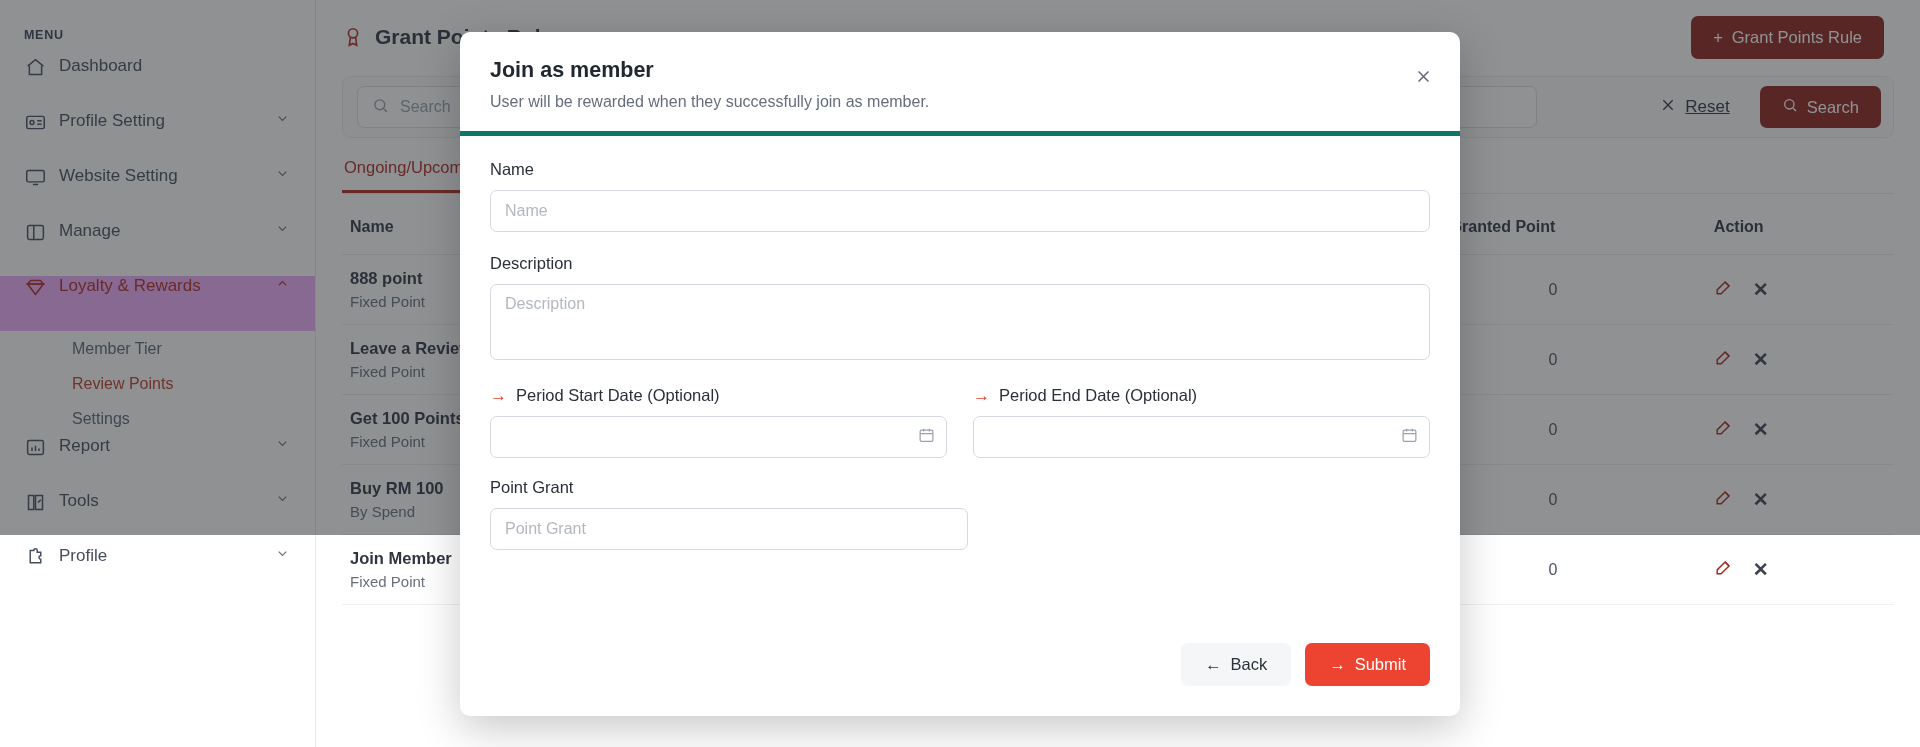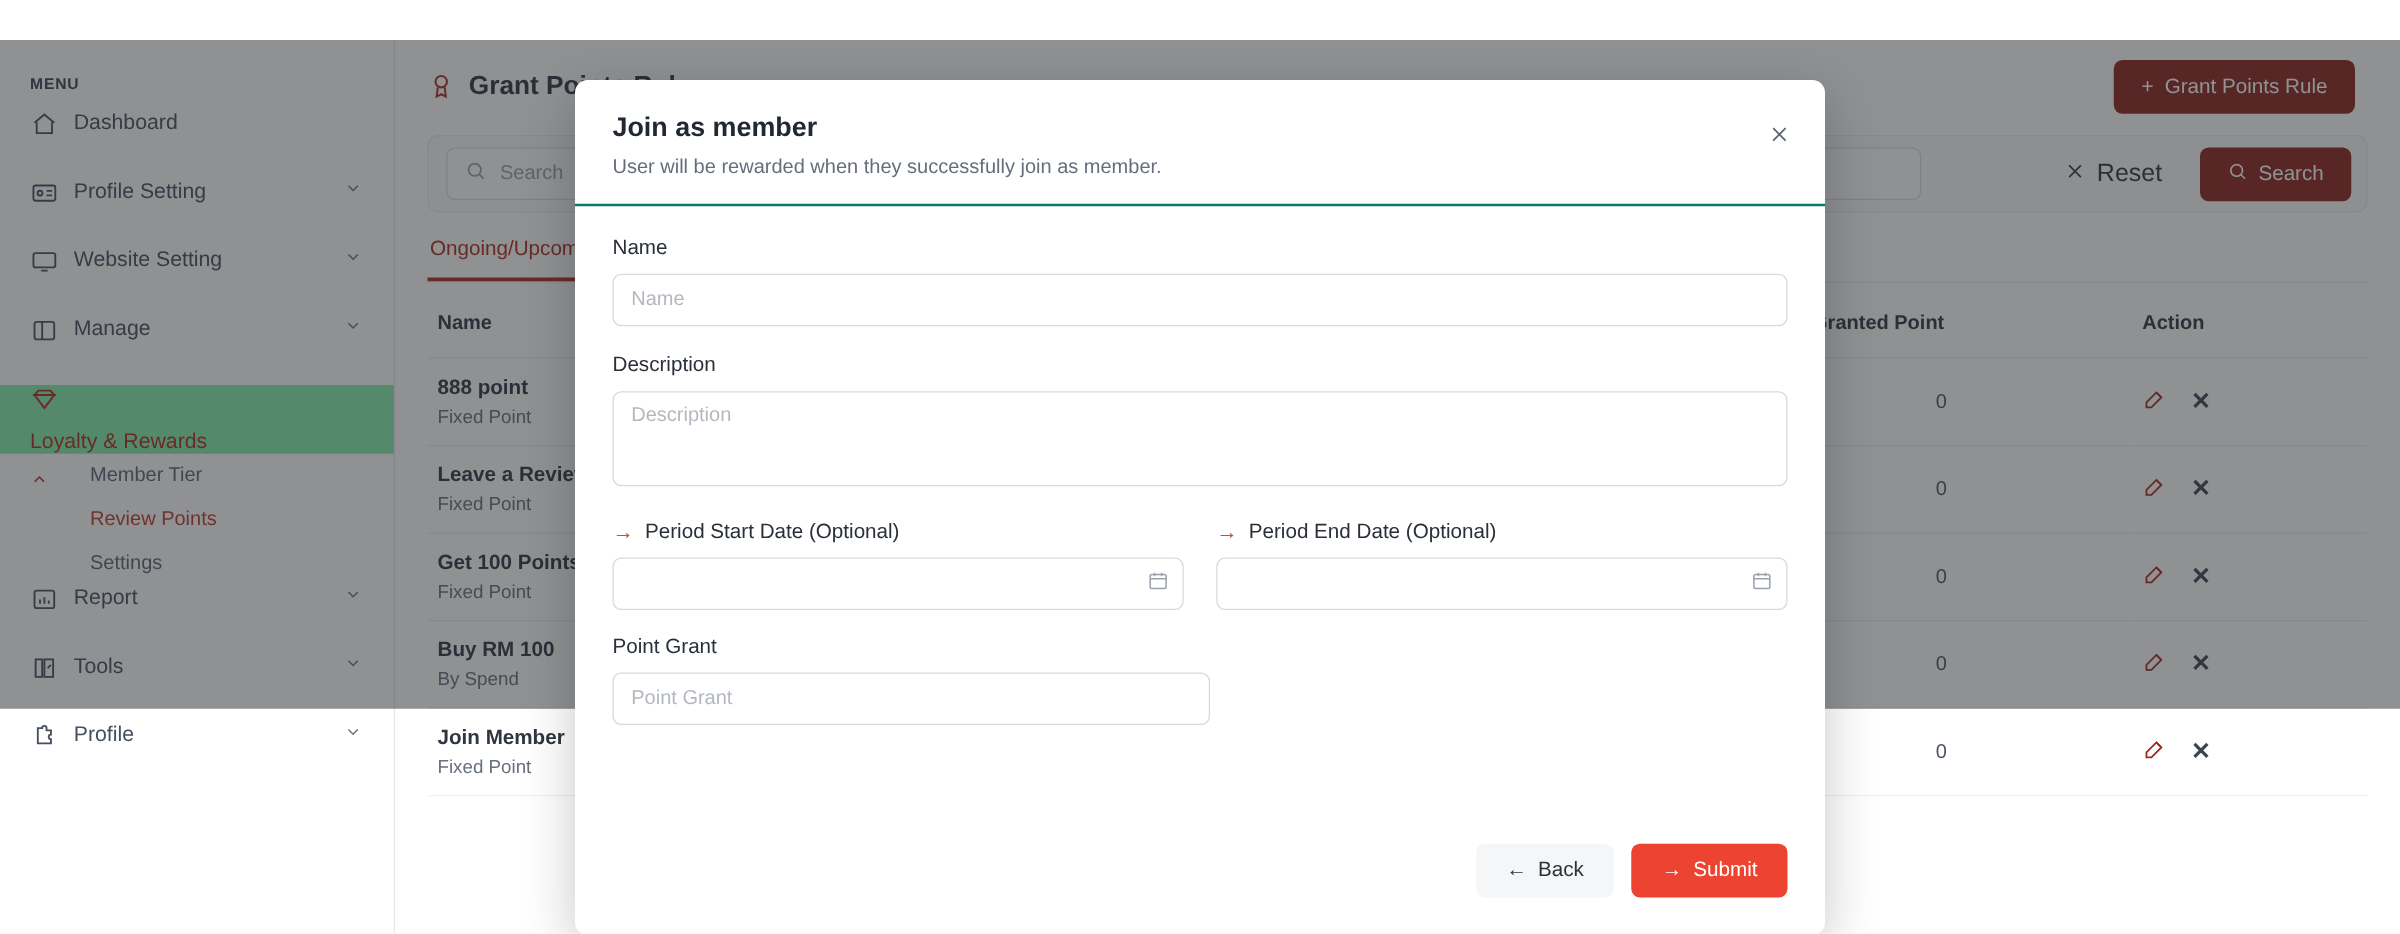--- a/index.html
+++ b/index.html
@@ -2,21 +2,21 @@
 <html><head>
 <meta charset="utf-8">
 <style>
   * { box-sizing: border-box; margin: 0; padding: 0; }
   html, body {
     width: 1920px; height: 747px;
     overflow: hidden;
     font-family: "Liberation Sans", sans-serif;
     background: #ffffff;
   }
-  #app { position: relative; width: 1920px; height: 535px; margin-top: 32px; }
+  #app { position: relative; width: 1920px; height: 535px; }
 
   
   .page { position: absolute; inset: 0; display: flex; background: #ffffff; }
 
   
   .sidebar {
     width: 316px; flex: 0 0 316px; height: 747px;
     background: #ffffff;
     border-right: 1px solid #e8e8ec;
     padding-top: 28px;
@@ -28,21 +28,21 @@
   }
   .nav-item {
     display: flex; align-items: flex-start; gap: 13px;
     height: 55px; padding: 0 24px 0 24px;
     color: #454f5e; font-size: 17px; cursor: pointer;
     position: relative;
   }
   .nav-item .ico { width: 22px; height: 22px; flex: 0 0 22px; display:flex; align-items:center; justify-content:center; }
   .nav-item .txt { flex: 1 1 auto; white-space: nowrap; }
   .nav-item .chev { width: 16px; height: 16px; flex: 0 0 16px; color:#6b7280; }
-  .nav-item.active { background: #86efac; color: #b02a1e; font-weight: 500; flex-direction: column; }
+  .nav-item.active { background: #f0abfc; color: #b02a1e; font-weight: 500; }
   .nav-item.active .chev { color: #b02a1e; }
   .sub-item {
     height: 35px; display: flex; align-items: center;
     padding-left: 72px; font-size: 16px; color: #5c6574; cursor: pointer;
   }
   .sub-item.cur { color: #c0392b; }
 
   
   .main { flex: 1 1 auto; height: 747px; background: #ffffff; position: relative; padding: 0 26px; overflow: hidden; }
   .topbar { display: flex; align-items: center; justify-content: space-between; height: 74px; padding: 0 10px 0 0; }
@@ -59,21 +59,21 @@
     height: 62px; display: flex; align-items: center; justify-content: space-between;
     padding: 0 12px 0 14px; margin-top: 2px;
   }
   .search-input-wrap {
     flex: 1 1 auto; max-width: 1180px; height: 42px;
     border: 1px solid #dcdfe4; border-radius: 7px; background: #fff;
     display: flex; align-items: center; gap: 11px; padding: 0 14px;
     color: #9aa1ab; font-size: 16px;
   }
   .search-actions { display: flex; align-items: center; gap: 16px; padding-left: 20px; }
-  .btn-ghost { background: transparent; color: #2f3642; font-size: 20px; padding: 11px 14px; }
+  .btn-ghost { background: transparent; color: #2f3642; font-size: 17px; padding: 11px 14px; text-decoration: underline; }
   .btn-search { background: #8d2219; color: #fff; font-size: 16.5px; padding: 11px 22px; }
 
   .tabs { display: flex; gap: 30px; margin-top: 20px; border-bottom: 1px solid #ebecef; }
   .tab { padding: 0 2px 13px; font-size: 16.5px; color: #5a6372; cursor: pointer; white-space: nowrap; }
   .tab.sel { color: #b02a1e; border-bottom: 3px solid #b02a1e; }
 
   table.grid { width: 100%; border-collapse: collapse; margin-top: 6px; table-layout: fixed; }
   table.grid th {
     text-align: left; font-size: 16px; font-weight: bold; color: #2f3642;
     padding: 18px 8px; border-bottom: 1px solid #ebecef; white-space: nowrap;
@@ -90,21 +90,21 @@
   .edit-ico { color: #a3281c; cursor: pointer; }
   .del-ico { color: #3d4451; cursor: pointer; font-size: 19px; font-weight: bold; line-height: 1; }
 
   
   .overlay { position: absolute; inset: 0; background: rgba(41,44,48,.52); }
   .modal {
     position: absolute; left: 460px; top: 32px; width: 1000px; height: 684px;
     background: #fff; border-radius: 10px; box-shadow: 0 12px 44px rgba(0,0,0,.22);
     display: flex; flex-direction: column; overflow: hidden;
   }
-  .modal-head { padding: 26px 30px 20px 30px; border-bottom: 2px solid #0f766e; position: relative; }
+  .modal-head { padding: 26px 30px 20px 30px; border-bottom: 5px solid #0f766e; position: relative; }
   .modal-title { font-size: 21.5px; font-weight: bold; color: #222831; }
   .modal-sub { font-size: 16px; color: #666e7c; margin-top: 10px; }
   .modal-close {
     position: absolute; right: 22px; top: 30px; width: 30px; height: 30px;
     background: transparent; border: none; cursor: pointer; color: #5b6473; font-size: 21px; line-height: 1;
   }
   .modal-body { padding: 24px 30px 0 30px; flex: 1 1 auto; }
   .f-label { font-size: 16.5px; color: #2a3039; margin-bottom: 11px; display: flex; align-items: center; gap: 9px; }
   .arrow-red { color: #e8402a; font-size: 17px; line-height: 1; }
   .f-input {

